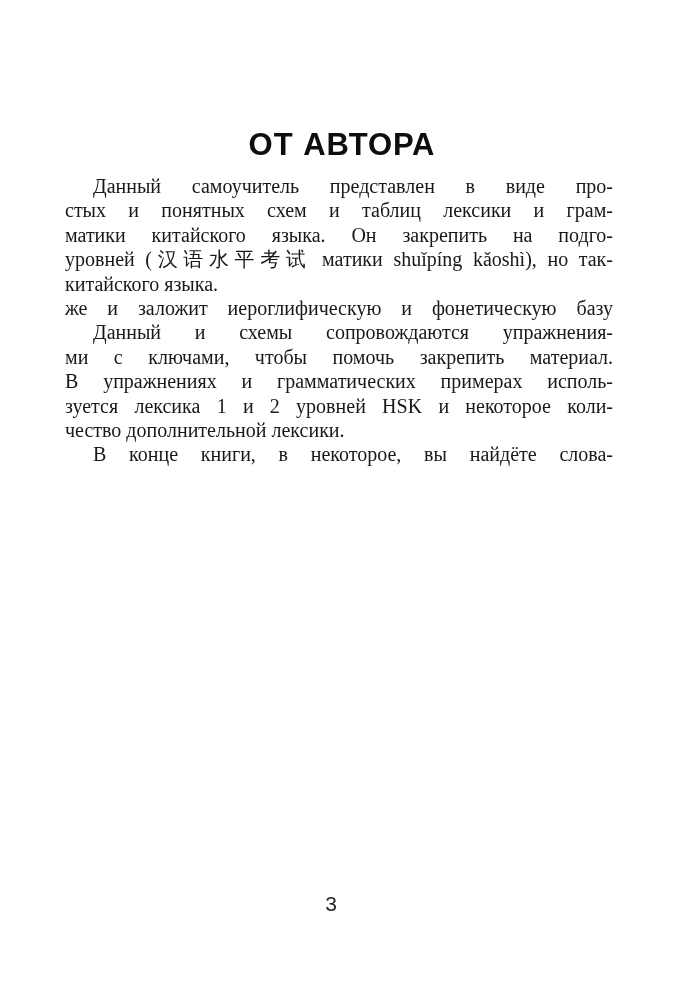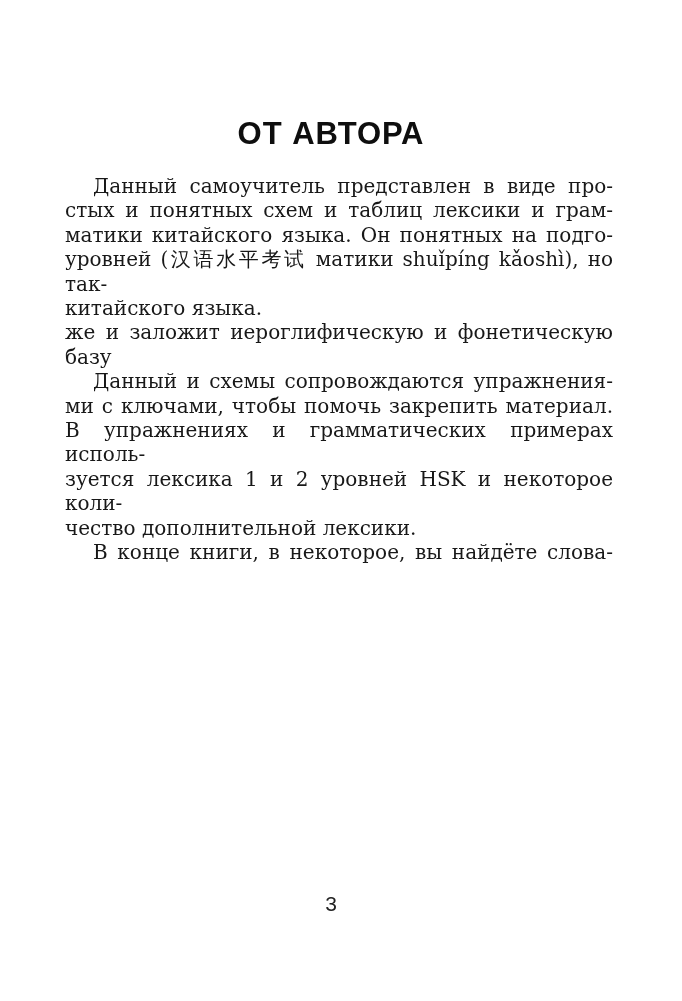--- a/index.html
+++ b/index.html
@@ -14,21 +14,21 @@
       background: #ffffff;
       overflow: hidden;
       font-family: "DejaVu Serif", serif;
       color: #1a1a1a;
     }
     .title {
       position: absolute;
       top: 116px;
       left: 57px;
       width: 548px;
-      margin: 0;
+      margin: 11px;
       text-align: center;
       font-family: "Liberation Sans", sans-serif;
       font-weight: 700;
       font-size: 31px;
       line-height: 36px;
       letter-spacing: 1px;
       color: #0e0e0e;
     }
     .text-block {
       position: absolute;
@@ -41,20 +41,21 @@
     }
     .para {
       margin: 0;
       padding: 0;
     }
     .line {
       display: block;
       text-align: justify;
       text-align-last: justify;
       white-space: normal;
+      font-family: Liberation Serif, serif;
     }
     .line.indent {
       text-indent: 28px;
     }
     .line.last {
       text-align-last: left;
     }
     .folio {
       position: absolute;
       top: 892px;
@@ -72,21 +73,21 @@
 
 <div class="page">
 
   <h1 class="title">ОТ АВТОРА</h1>
 
   <div class="text-block">
 
     <p class="para">
       <span class="line indent">Данный самоучитель представлен в виде про-</span>
       <span class="line">стых и понятных схем и таблиц лексики и грам-</span>
-      <span class="line">матики китайского языка. Он понятных на подго-</span>
+      <span class="line">матики китайского языка. Он закрепить на подго-</span>
       <span class="line">уровней (汉语水平考试 матики shuǐpíng kǎoshì), но так-</span>
       <span class="line last">китайского языка.</span>
       <span class="line">же и заложит иероглифическую и фонетическую базу</span>
     </p>
 
     <p class="para">
       <span class="line indent">Данный и схемы сопровождаются упражнения-</span>
       <span class="line">ми с ключами, чтобы помочь закрепить материал.</span>
       <span class="line">В упражнениях и грамматических примерах исполь-</span>
       <span class="line">зуется лексика 1 и 2 уровней HSK и некоторое коли-</span>

